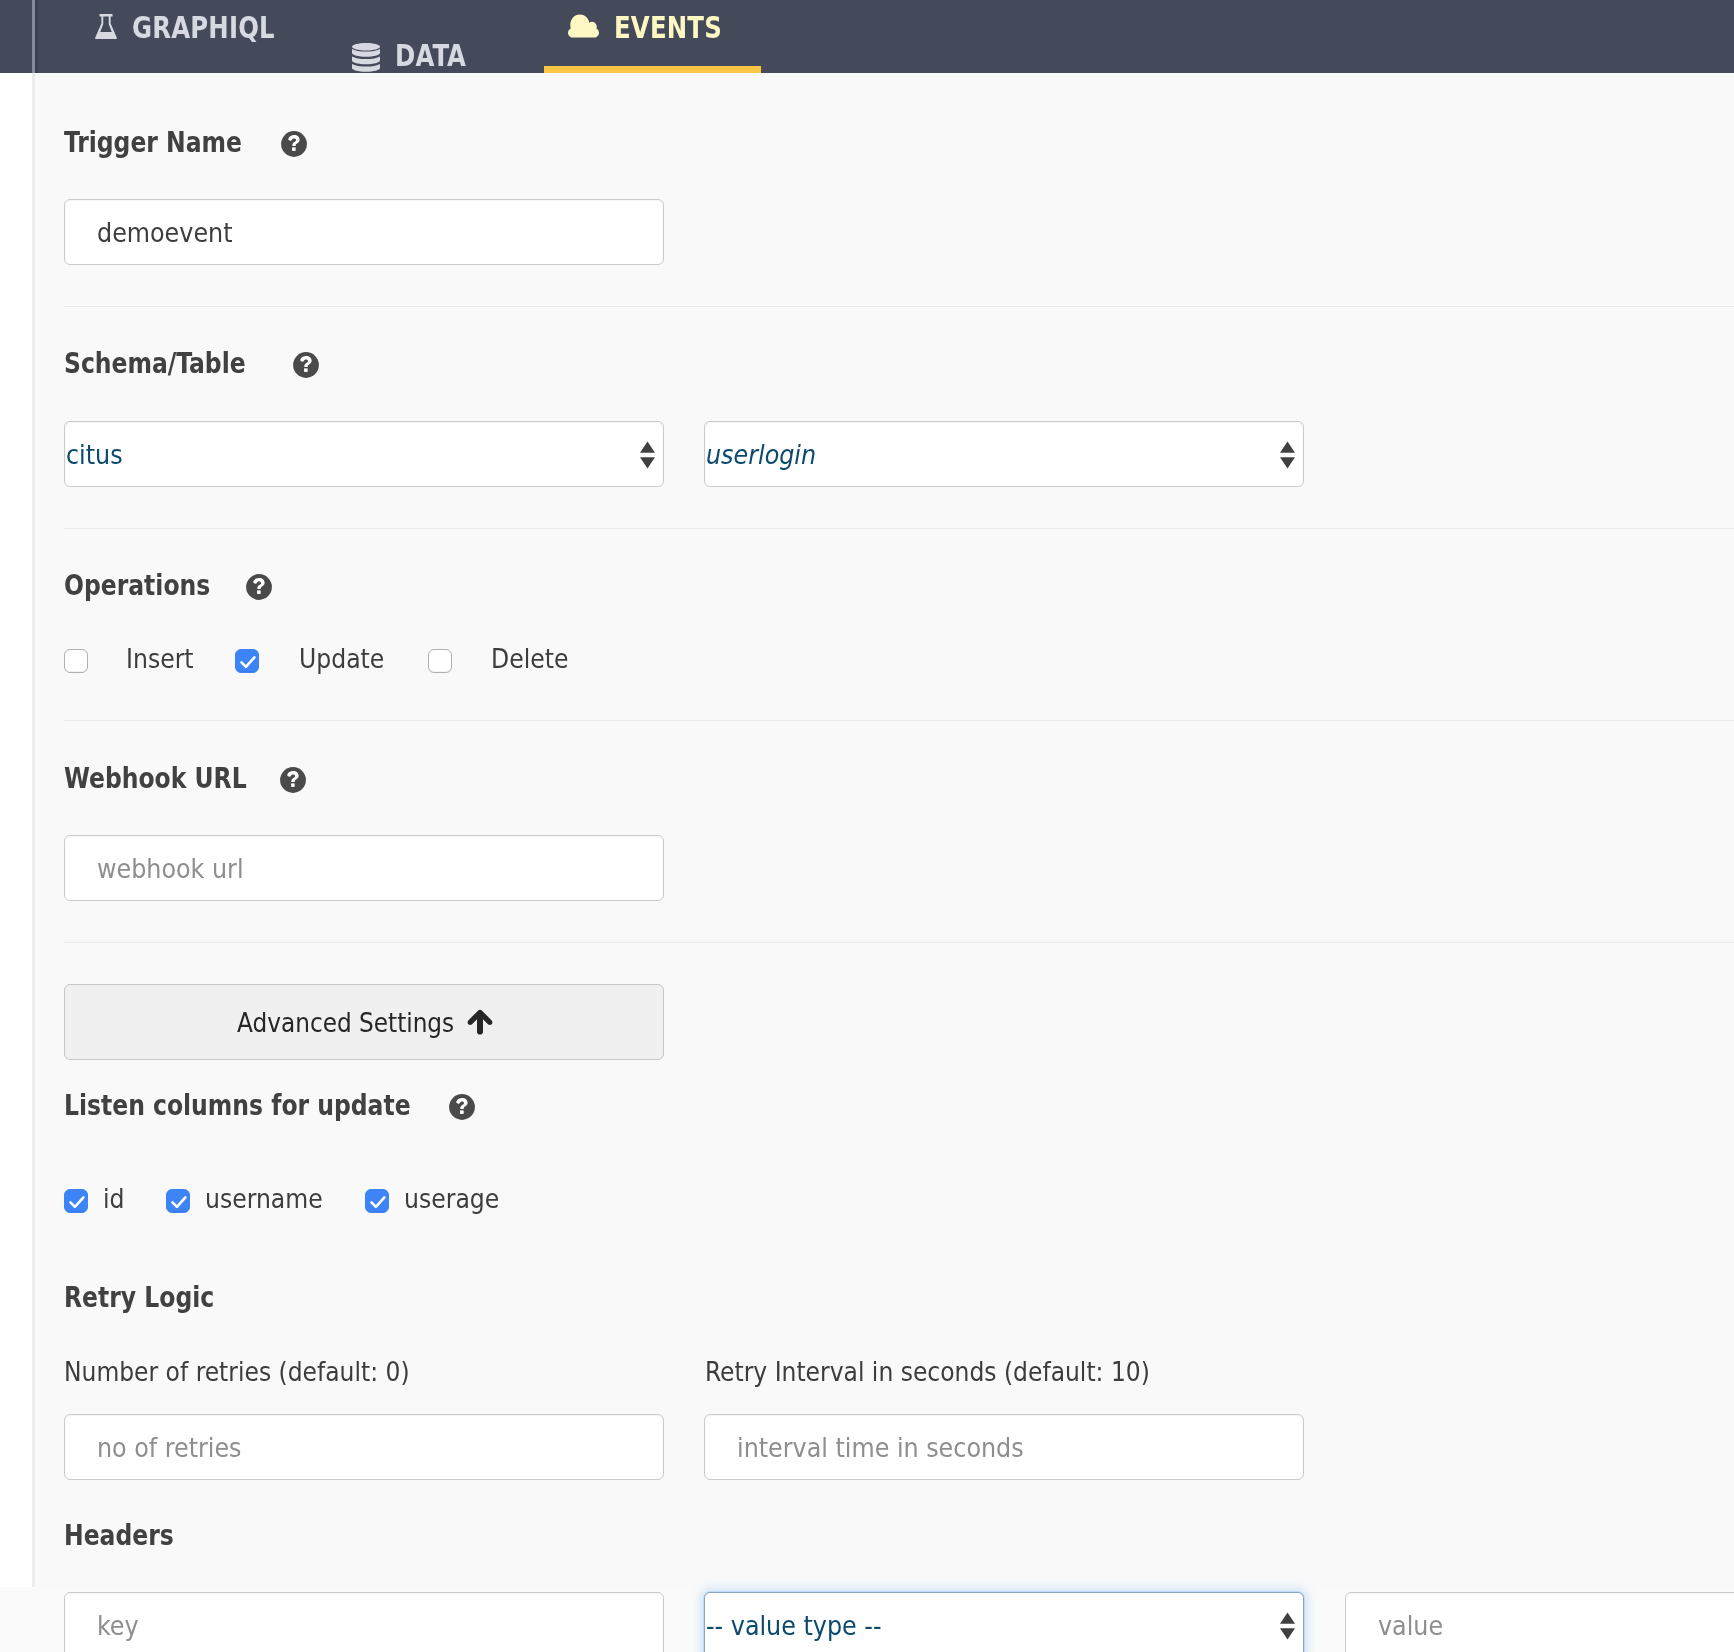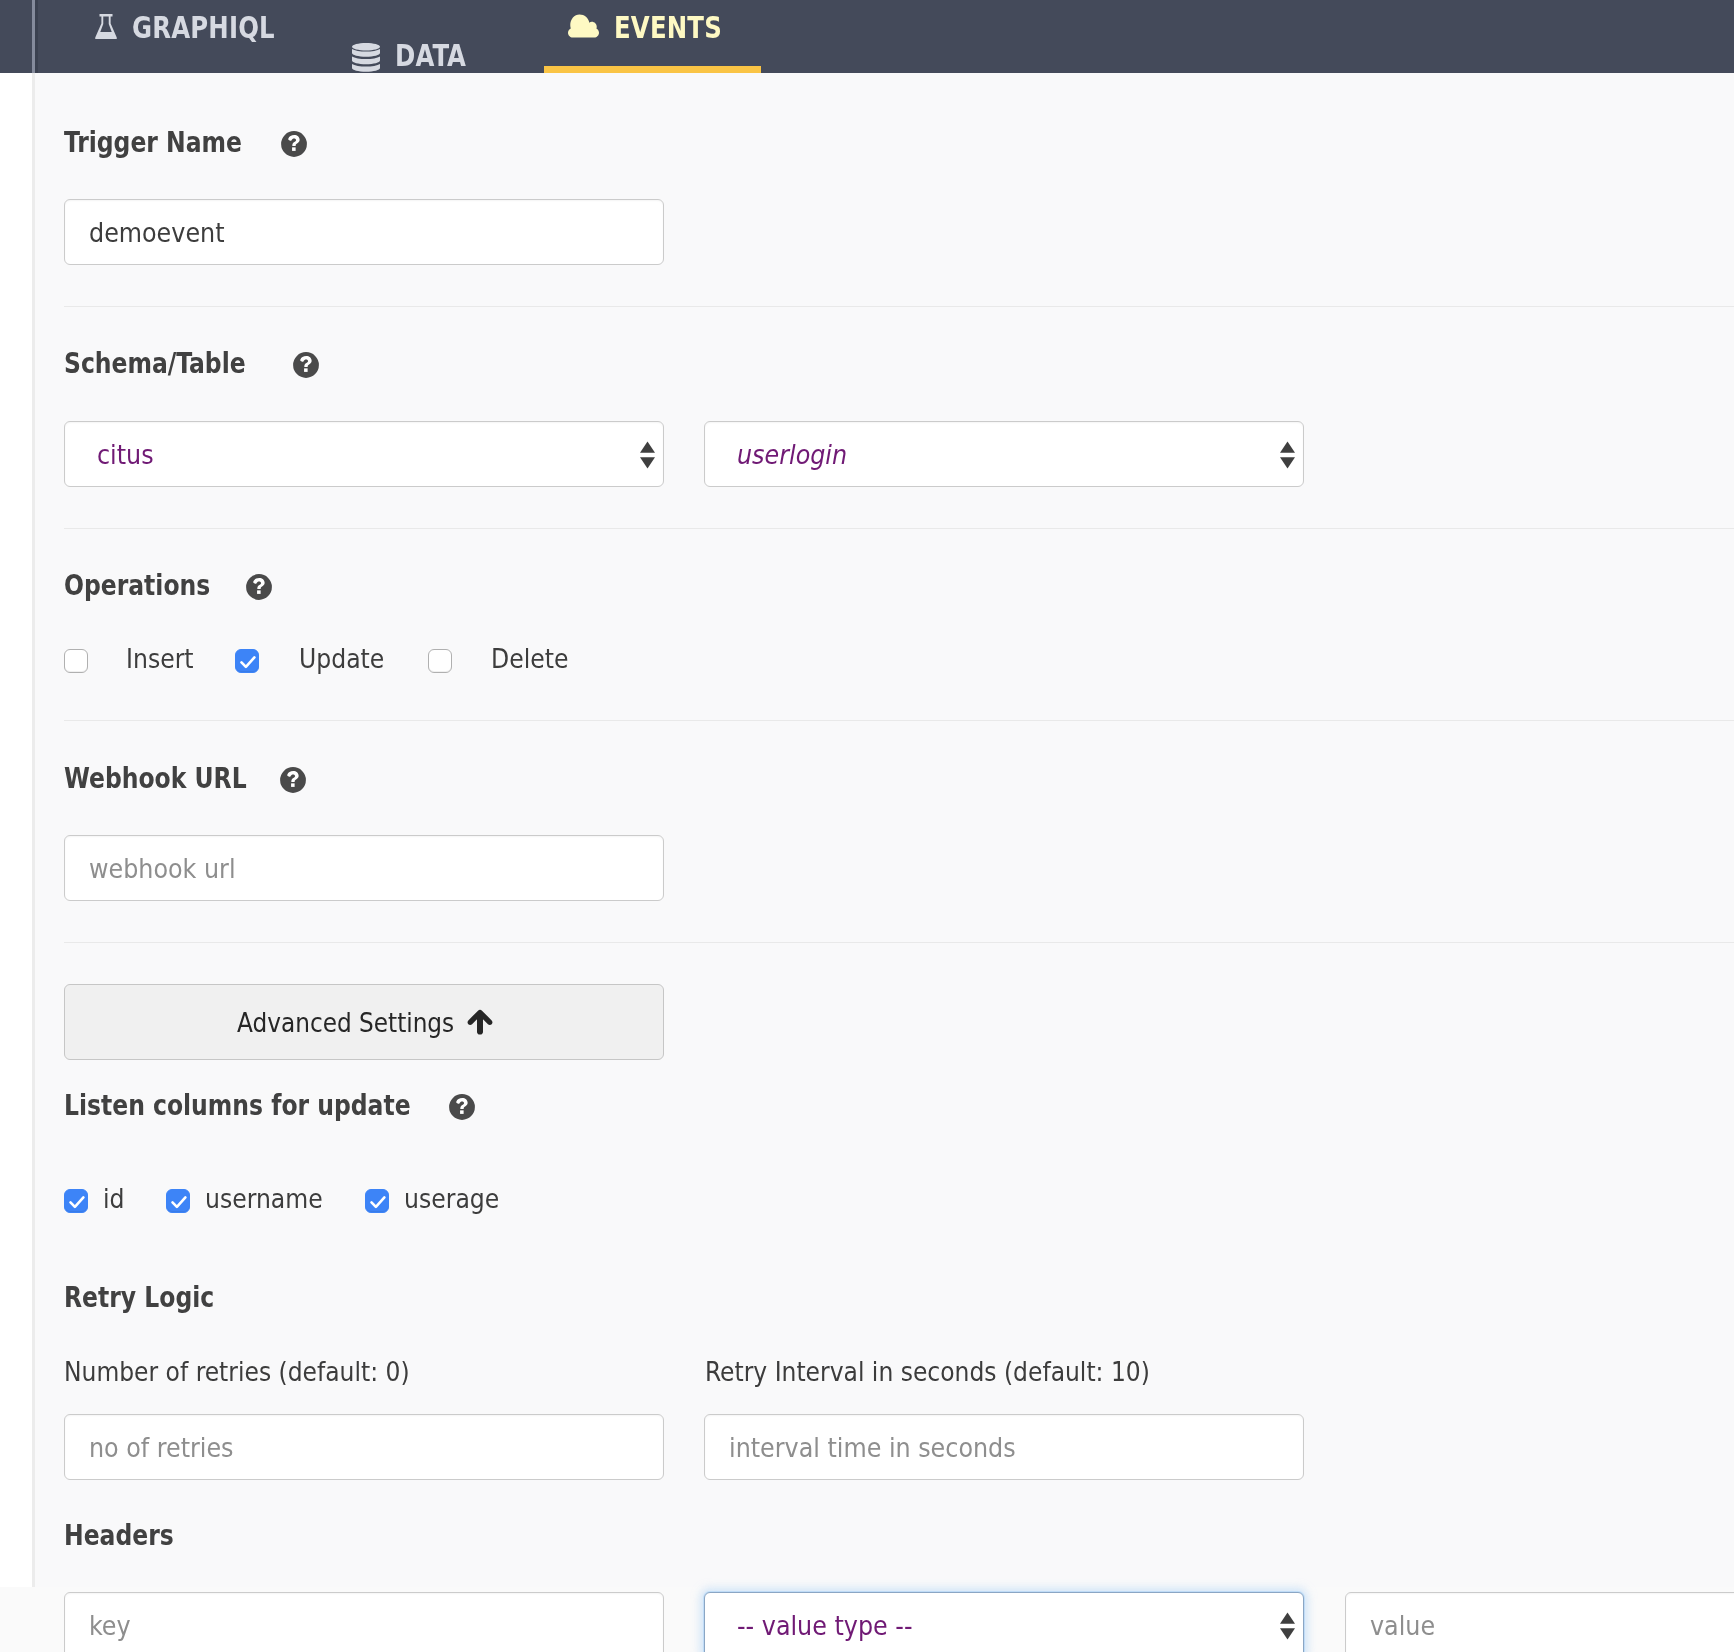--- a/index.html
+++ b/index.html
@@ -33,27 +33,27 @@
 
   .lblrow { position:absolute; height:26px;text-align:center; }
   .lbl { position:relative; display:inline-block; font-family:"DejaVu Sans", sans-serif; font-stretch:condensed;
          font-weight:bold; color:#414141; font-size:29px;
          line-height:1; transform:scaleX(0.9); transform-origin:left top; white-space:nowrap; }
   .help { position:absolute; top:3px; display:block; width:26px; height:26px; }
   .help svg { display:block; }
   .hr { position:absolute; left:64px; height:1px; background:#e9e9e9; }
   .inp { position:absolute; height:66px; border:1px solid #cbcbcb; border-radius:6px; background:#fff;
          box-shadow: inset 0 1px 2px rgba(0,0,0,.045);
-         font-size:26.5px; color:#3d3d3d; padding:0 24px;
+         font-size:26.5px; color:#3d3d3d; padding:0 32px;
          font-family:"DejaVu Sans", sans-serif; font-stretch:condensed; outline:none;}
   .inp::placeholder { color:#8e8e8e; }
   .selwrap { position:absolute; height:66px; border:1px solid #cbcbcb; border-radius:6px; background:#fff;
               box-shadow: inset 0 1px 2px rgba(0,0,0,.045); }
   .selwrap.focus { border-color:#8ba6c4; box-shadow:0 0 0 1px rgba(175,212,246,.6), 0 0 8px 4px rgba(175,212,246,.55); }
-  .seltext { position:absolute; left:32px; top:0; height:66px; line-height:66px; font-size:26.5px; color:#701a75;
+  .seltext { position:absolute; left:1px; top:0; height:66px; line-height:66px; font-size:26.5px; color:#0c4a6e;
              font-family:"DejaVu Sans", sans-serif; font-stretch:condensed; white-space:nowrap; }
   .spin { position:absolute; right:8px; top:19px; }
   .spin svg { display:block; }
   .cbrow { position:absolute; left:0; height:29px; }
   .cbx { position:absolute; top:0; width:24px; height:24px; border:1px solid #b0b0b0; border-radius:6px; background:#fff;
            box-shadow: inset 0 -1px 0 rgba(0,0,0,.06); }
   .cbx.on { background:#3d84f7; border-color:#3d84f7; }
   .cbx svg { position:absolute; left:0; top:0; }
   .cbxlbl { position:absolute; top:-4px; font-size:27px; line-height:1; color:#3d3d3d; white-space:nowrap;
              font-family:"DejaVu Sans", sans-serif; font-stretch:condensed;

